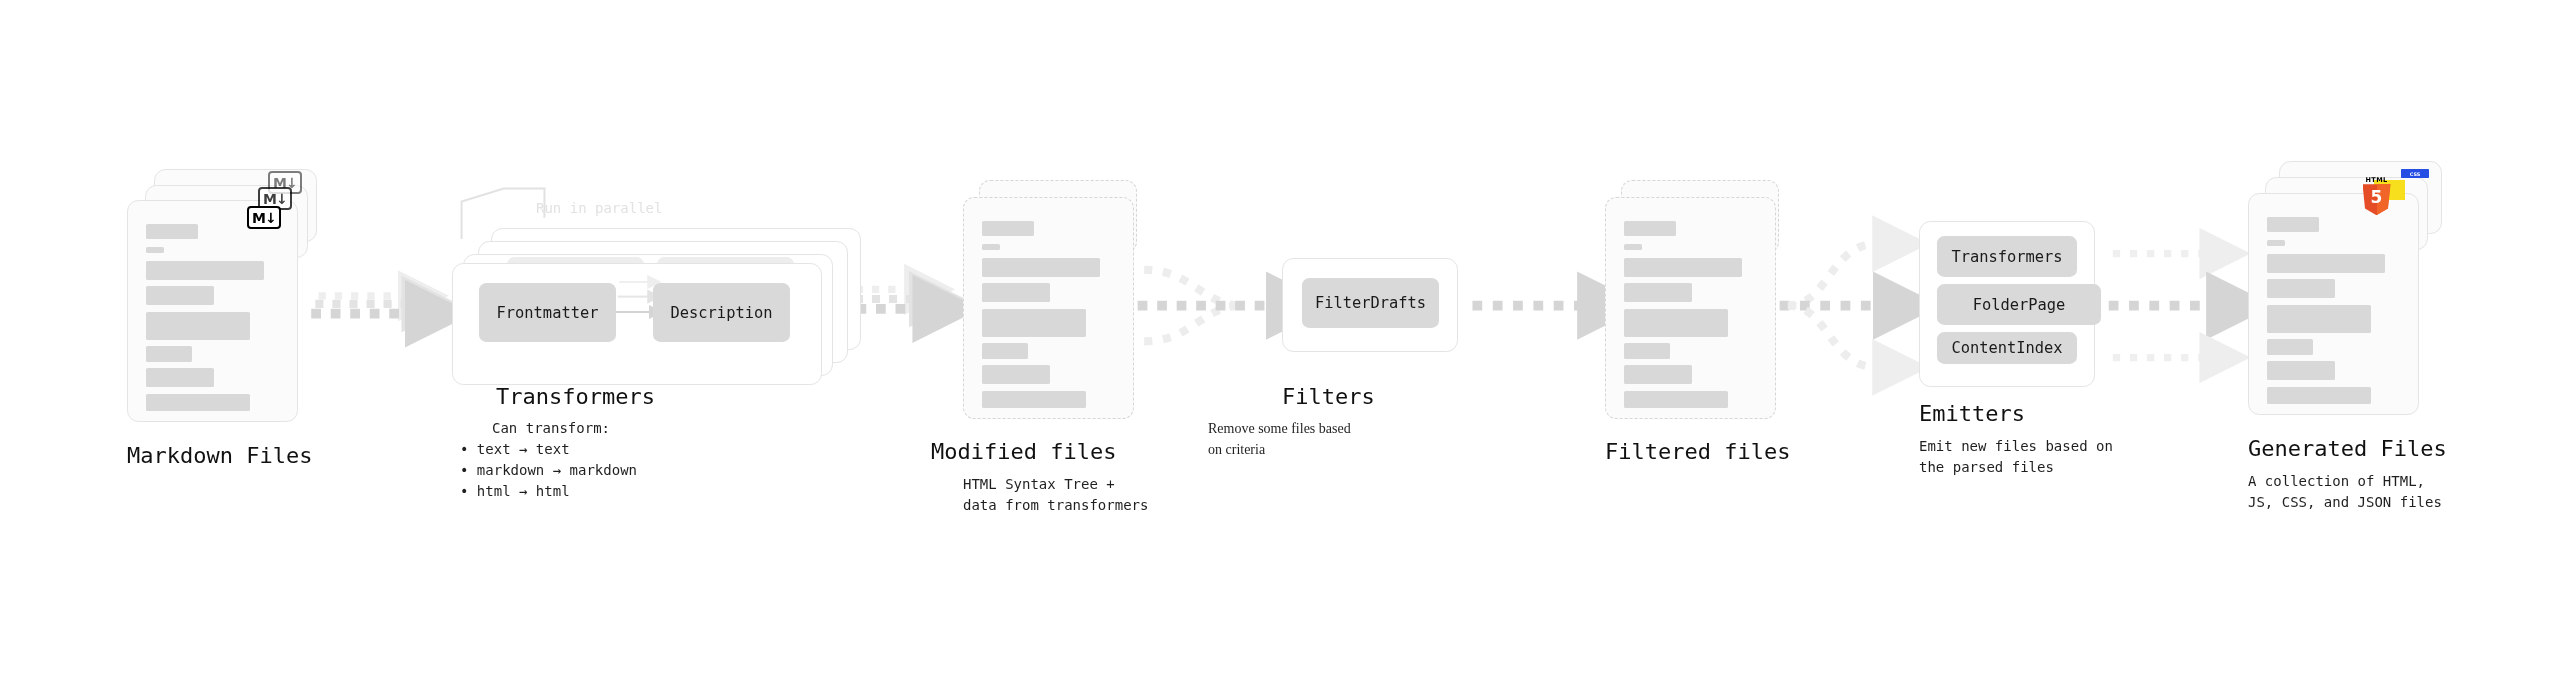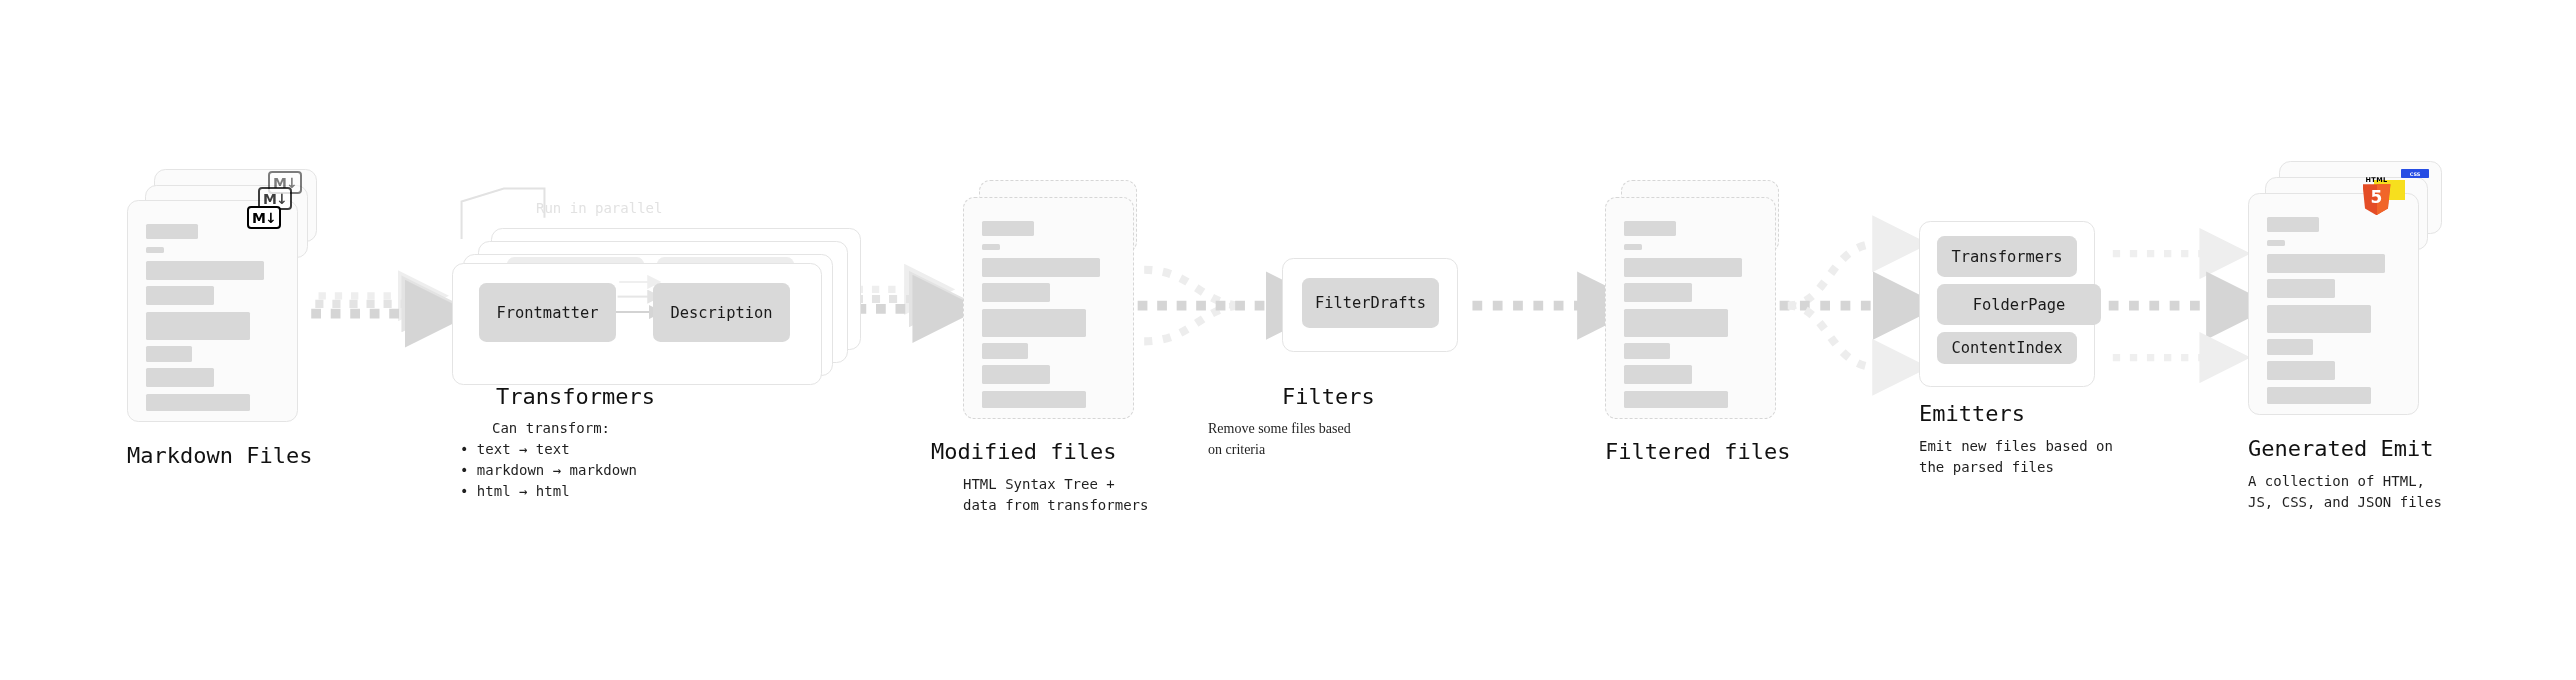--- a/index.html
+++ b/index.html
@@ -348,19 +348,19 @@
       <div class="skel" style="left:18px; top:193px; width:104px; height:17px;"></div>
     </div>
 
     <div class="badge html5-badge" style="left:2361px; top:177px;">
       <div class="h5word">HTML</div>
       <div class="shield">
         <span class="five">5</span>
       </div>
     </div>
 
-    <div class="title" style="left:2248px; top:436px;">Generated Emit</div>
+    <div class="title" style="left:2248px; top:436px;">Generated Files</div>
     <div class="desc" style="left:2248px; top:471px;">A collection of HTML,
 JS, CSS, and JSON files</div>
   </div>
 
 </div>
 
 
 </body></html>

